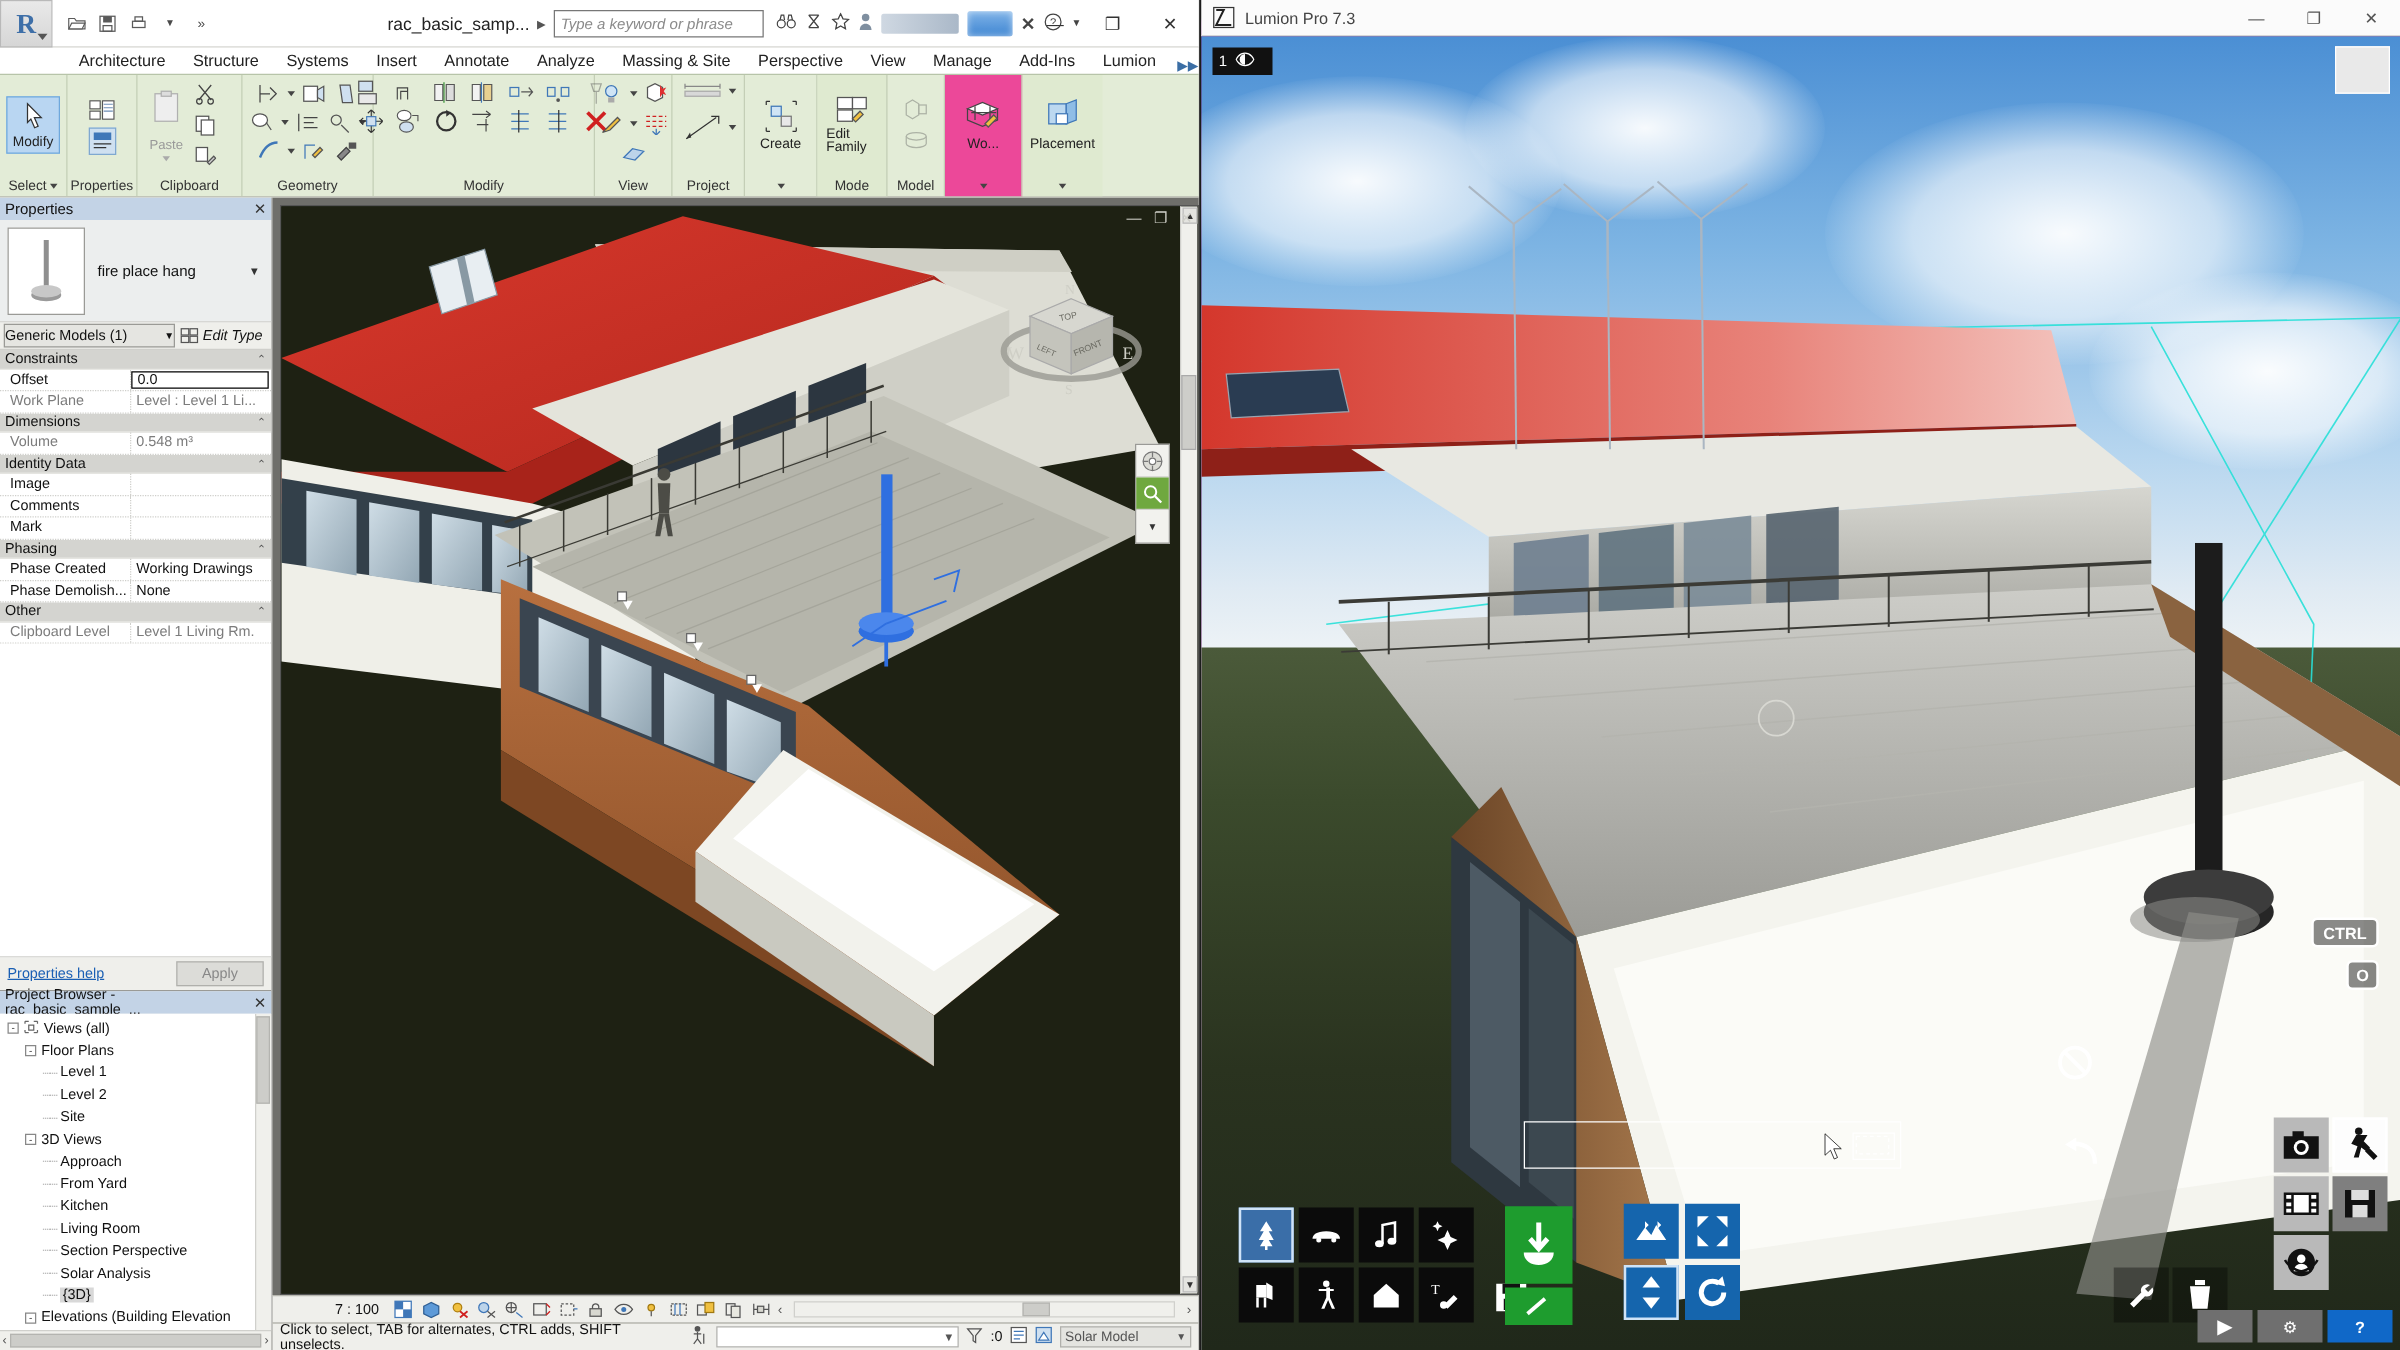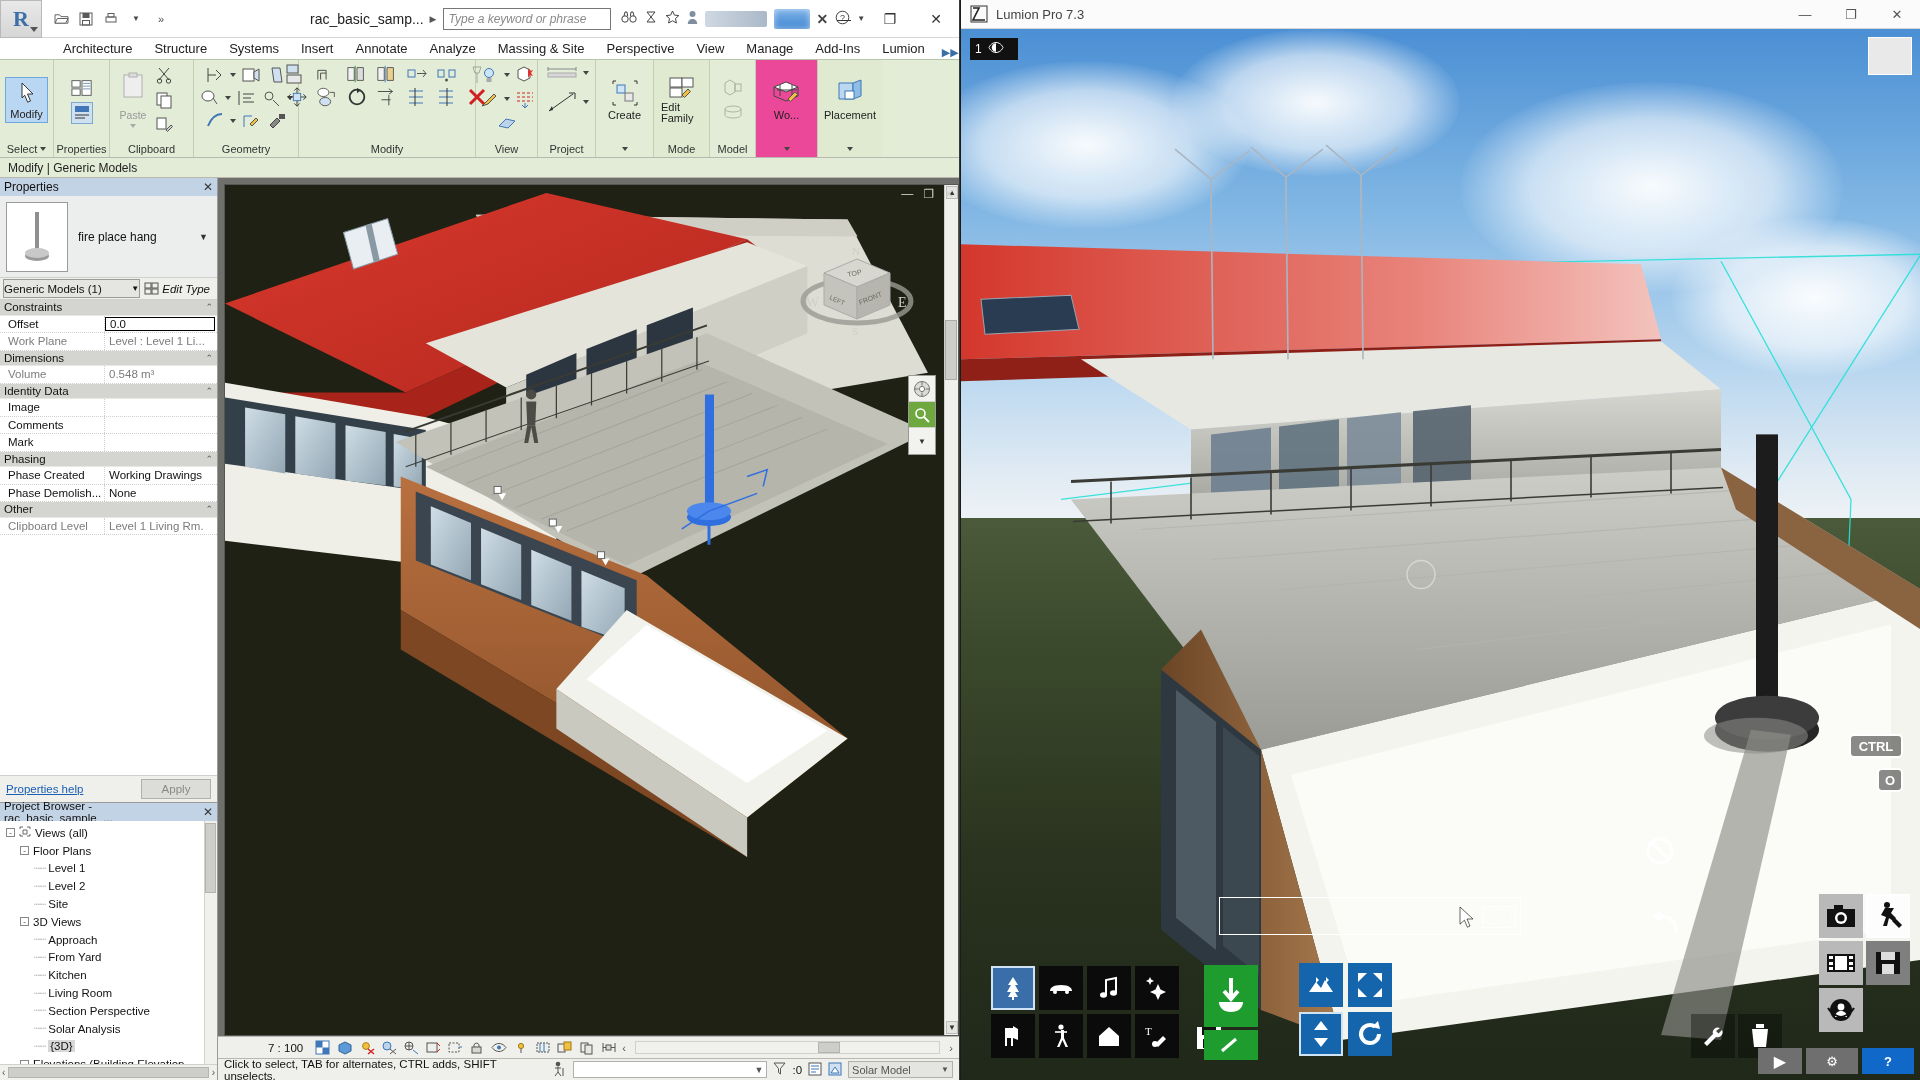--- a/index.html
+++ b/index.html
@@ -698,21 +698,20 @@
               </svg>
             <span>Placement</span>
           </div>
         </div>
         <div class="panel-title">
           <span class="caret"></span>
         </div>
       </div>
     </div>
 
-    <div class="ctx-bar">Modify | Generic Models</div>
 
     <div class="revit-body">
 
       <div class="left-col">
 
         <div class="pal-head">
           <span>Properties</span>
           <span class="pal-close">✕</span>
         </div>
 

